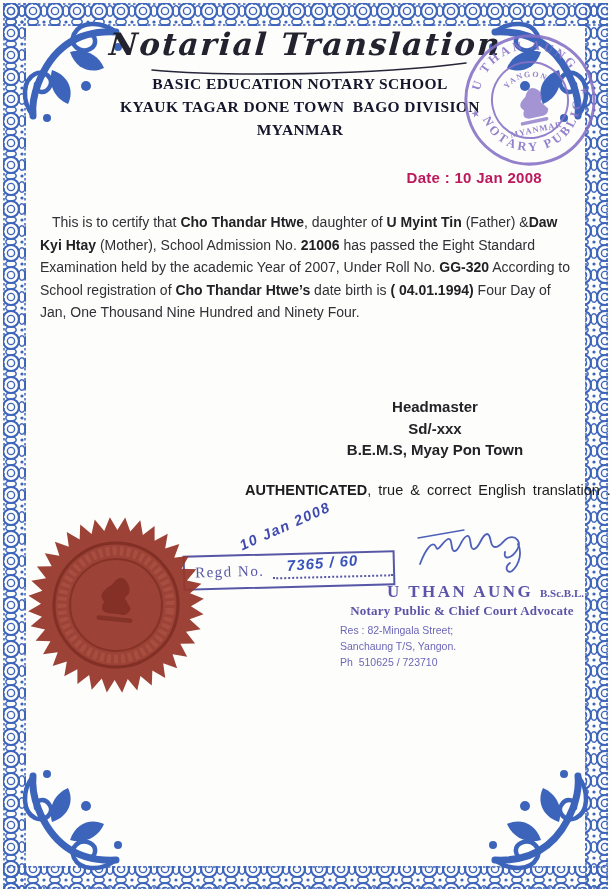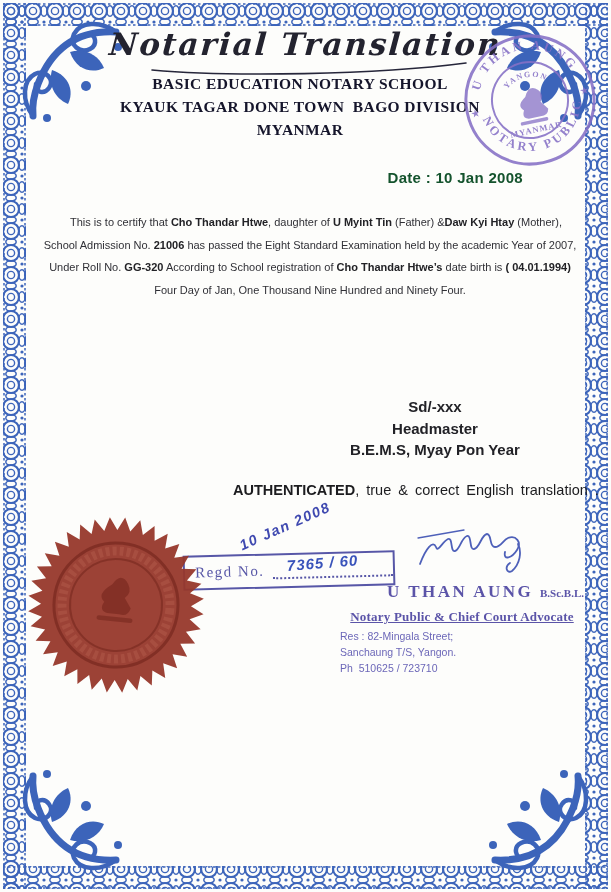--- a/index.html
+++ b/index.html
@@ -17,30 +17,30 @@
   }
   .title-underline{left:150px;top:60px;z-index:2;}
 
   .school{left:60px;top:72px;width:480px;text-align:center;z-index:2;
     font-family:"Liberation Serif",serif;font-weight:700;color:#15152b;}
   .school-line{font-size:15.5px;line-height:23px;letter-spacing:.4px;white-space:pre;}
 
   .round-stamp{left:460px;top:30px;z-index:3;opacity:.88;transform:rotate(-12deg);}
 
   .date-line{left:0px;top:169px;width:523px;text-align:right;z-index:2;
-    font-size:15px;font-weight:600;color:#14532d;letter-spacing:.3px;}
+    font-size:15px;font-weight:600;color:#be185d;letter-spacing:.3px;padding-left:19px;}
 
   .body-par{left:40px;top:211px;width:540px;z-index:2;
-    font-size:11px;line-height:22.5px;color:#303036;text-indent:12px;text-align:center;}
+    font-size:14px;line-height:22.5px;color:#303036;text-indent:12px;text-align:left;}
   .body-par .b{font-weight:700;color:#222226;}
 
   .sd-block{left:340px;top:396px;width:190px;text-align:center;z-index:2;
     font-size:15px;line-height:21.5px;font-weight:600;color:#222227;}
 
-  .auth-line{left:233px;top:482px;z-index:2;font-size:14.5px;color:#1c1c1f;word-spacing:3px;}
+  .auth-line{left:245px;top:482px;z-index:2;font-size:14.5px;color:#1c1c1f;word-spacing:3px;}
   .auth-line .b{font-weight:700;}
 
   .date-stamp{left:236px;top:518px;z-index:6;transform:rotate(-24deg);
     font-size:14.5px;font-weight:700;font-style:italic;color:#2b36a8;
     letter-spacing:1.5px;opacity:.9;white-space:nowrap;}
 
   .regd-box{left:183px;top:553px;width:198px;height:31px;z-index:4;
     border:2.5px solid #4a49a0;transform:rotate(-1.5deg);
     display:flex;align-items:center;padding-left:10px;opacity:.92;background:rgba(255,255,255,.15);}
   .regd-label{font-family:"Liberation Serif",serif;font-size:15px;color:#4a49a0;
@@ -52,21 +52,21 @@
     transform:rotate(-3deg);white-space:nowrap;letter-spacing:1px;}
 
   .red-seal{left:24px;top:513px;z-index:5;}
   .signature{left:404px;top:518px;z-index:2;}
 
   .notary-block{left:340px;top:582px;width:244px;text-align:center;z-index:2;color:#5b54a8;}
   .notary-name{font-family:"Liberation Serif",serif;font-weight:700;font-size:17px;
     letter-spacing:2.5px;white-space:nowrap;text-align:right;}
   .notary-degree{font-size:11px;letter-spacing:0;font-weight:700;}
   .notary-title{font-family:"Liberation Serif",serif;font-weight:700;font-size:13px;
-    margin-top:7px;letter-spacing:.2px;white-space:nowrap;text-decoration:underline;}
+    margin-top:1px;letter-spacing:.2px;white-space:nowrap;}
   .notary-address{display:flex;justify-content:space-between;margin-top:3px;
     font-size:10.5px;line-height:16px;color:#6c67b8;text-align:left;}
   .notary-address .col{white-space:pre;}
 </style>
 </head>
 <body>
 
 <svg class="abs border-svg" width="611" height="892" viewBox="0 0 611 892">
   <defs>
     <pattern id="chain" width="22" height="22" patternUnits="userSpaceOnUse">
@@ -151,23 +151,23 @@
     <path d="M66,66 q6,-12 14,-4 q5,6 0,12 l6,8 q-1,7 -9,6 l-12,0 q-7,-2 -3,-9 q-7,-6 4,-13z"></path>
     <rect x="56" y="90" width="28" height="3.5" rx="1.5"></rect>
   </g>
 </svg>
 
 <div class="abs date-line">Date : 10 Jan 2008</div>
 
 <div class="abs body-par"><span>This is to certify that </span><span class="b">Cho Thandar Htwe</span><span>, daughter of </span><span class="b">U Myint Tin</span><span> (Father) &amp;</span><span class="b">Daw Kyi Htay</span><span> (Mother), School Admission No. </span><span class="b">21006</span><span> has passed the Eight Standard Examination held by the academic Year of 2007, Under Roll No. </span><span class="b">GG-320</span><span> According to School registration of </span><span class="b">Cho Thandar Htwe’s</span><span> date birth is </span><span class="b">( 04.01.1994)</span><span> Four Day of Jan, One Thousand Nine Hundred and Ninety Four.</span></div>
 
 <div class="abs sd-block">
+  <div>Headmaster</div>
   <div>Sd/-xxx</div>
-  <div>Headmaster</div>
-  <div>B.E.M.S, Myay Pon Year</div>
+  <div>B.E.M.S, Myay Pon Town</div>
 </div>
 
 <div class="abs auth-line"><span class="b">AUTHENTICATED</span><span>, true &amp; correct English translation .</span></div>
 
 <div class="abs date-stamp">10 Jan 2008</div>
 
 <div class="abs regd-box">
   <span class="regd-label">Regd No.</span>
   <span class="regd-dots">
     <span class="regd-number">7365 / 60</span>

